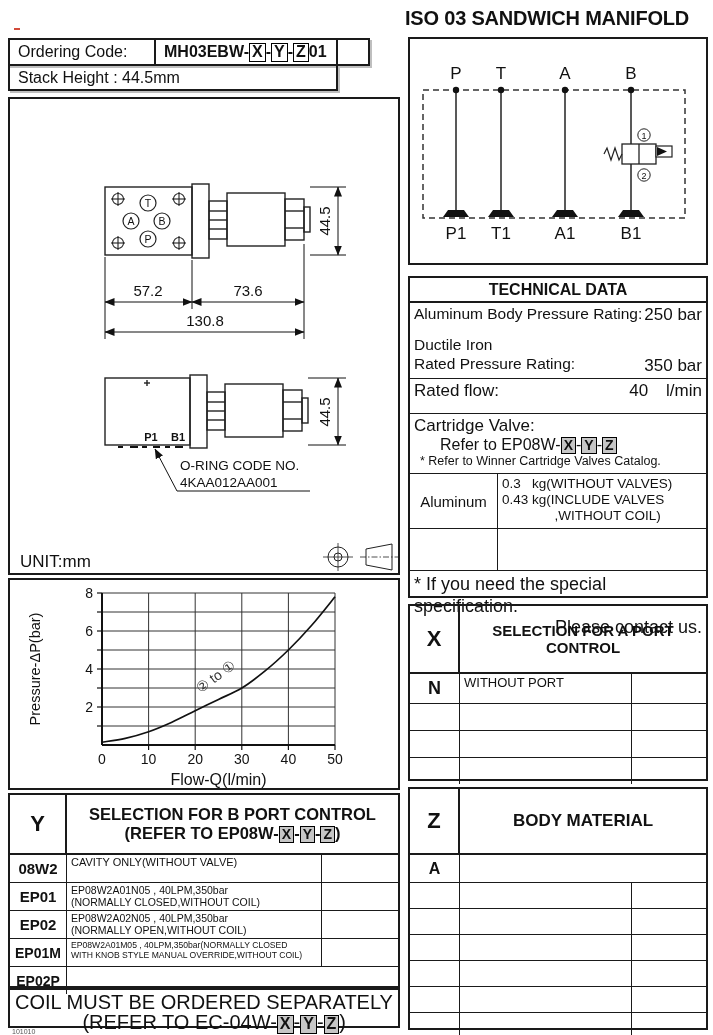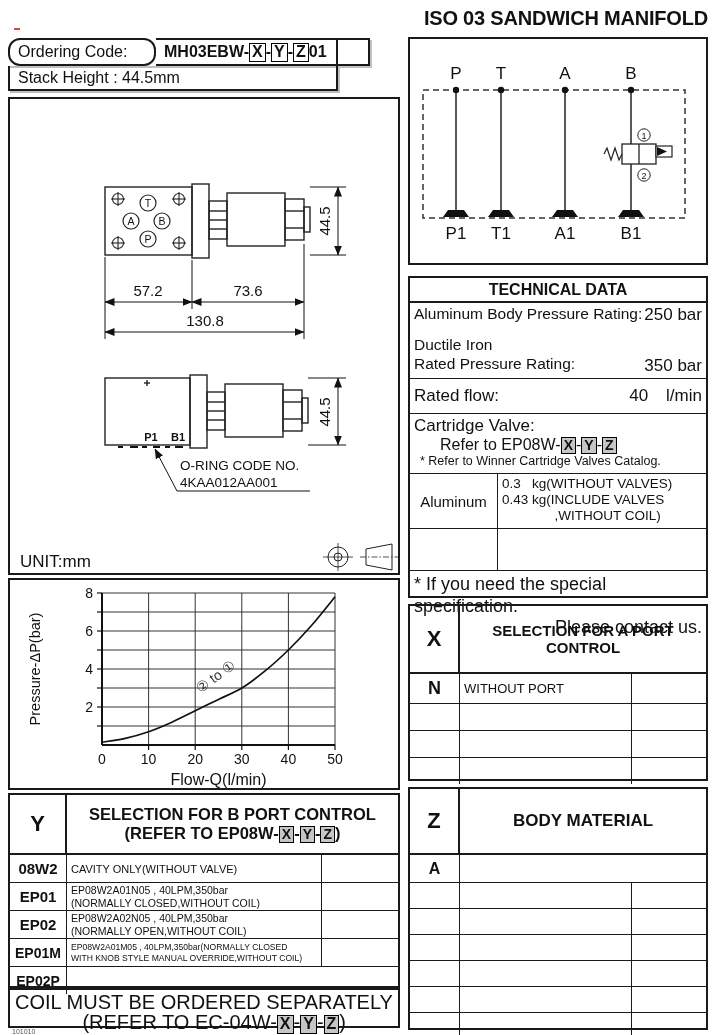--- a/index.html
+++ b/index.html
@@ -2,21 +2,21 @@
 <html><head>
 <meta charset="utf-8">
 <style>
   html,body{margin:0;padding:0;background:#fff;}
   .page{position:relative;width:713px;height:1035px;background:#fff;color:#111;
         font-family:"Liberation Sans",sans-serif;overflow:hidden;}
   .abs{position:absolute;box-sizing:border-box;}
   .bordered{border:2px solid #1a1a1a;}
   svg{font-family:"Liberation Sans",sans-serif;}
   
-  .doc-title{font-size:20px;font-weight:bold;text-align:right;letter-spacing:-0.2px;}
+  .doc-title{font-size:20px;font-weight:bold;text-align:left;letter-spacing:-0.2px;}
   
   .ord-row{display:flex;}
   .ord-cell{box-sizing:border-box;border:2px solid #1a1a1a;padding:3px 8px 2px;font-size:16px;}
   .code-bold{font-weight:bold;}
   .boxed{display:inline-block;border:1.5px solid #000;padding:0 2px;line-height:1.05;font-weight:bold;}
   .boxed.gray{background:#c6c6c6;}
   
   .td-hdr{font-size:16px;font-weight:bold;text-align:center;padding:3px 0 2px;border-bottom:2px solid #1a1a1a;}
   .td-row{display:flex;align-items:flex-start;padding:2px 4px;font-size:15.5px;}
   .td-val{margin-left:auto;font-size:17px;white-space:pre;}
@@ -26,21 +26,21 @@
   .wt-cell{box-sizing:border-box;padding:2px 4px;font-size:13.5px;}
   .wt-mat{border-right:1.5px solid #1a1a1a;display:flex;align-items:center;justify-content:center;font-size:15px;}
   .wt-row2{border-top:1.5px solid #1a1a1a;height:42px;}
   
   .sel-hdr{display:grid;border-bottom:2px solid #1a1a1a;}
   .sel-key{display:flex;align-items:center;justify-content:center;font-weight:bold;font-size:22px;border-right:2px solid #1a1a1a;}
   .sel-title{display:flex;flex-direction:column;align-items:center;justify-content:center;font-weight:bold;text-align:center;}
   .sel-row{display:grid;border-bottom:1.5px solid #1a1a1a;}
   .sel-row:last-child{border-bottom:none;}
   .sel-c1{display:flex;align-items:center;justify-content:center;font-weight:bold;border-right:1.5px solid #1a1a1a;}
-  .sel-c2{display:flex;flex-direction:column;justify-content:center;padding:1px 4px;border-right:1.5px solid #1a1a1a;}
+  .sel-c2{display:flex;flex-direction:column;padding:1px 4px;border-right:1.5px solid #1a1a1a;}
   .sel-c3{}
   .xz-grid{grid-template-columns:50px 172px 1fr;}
   .xz-hgrid{grid-template-columns:50px 1fr;}
   .y-grid{grid-template-columns:57px 255px 1fr;}
   .y-hgrid{grid-template-columns:57px 1fr;}
   .coil{border:2px solid #1a1a1a;font-size:20px;line-height:1.0;padding-top:2px;}
   .coil .l1{text-align:center;}
   .coil .l2{text-align:right;padding-right:52px;}
   .footer-code{font-size:7px;color:#555;}
   .redmark{background:#d24a3a;}
@@ -49,21 +49,21 @@
 <body>
 
 <div class="page">
 
   <div class="abs redmark" style="left:14px;top:28px;width:6px;height:2px;"></div>
 
   <div class="abs doc-title" style="left:405px;top:7px;width:303px;">ISO 03 SANDWICH MANIFOLD</div>
 
   <div class="abs" style="left:8px;top:38px;width:362px;">
     <div class="ord-row" style="box-shadow:2px 2px 0 rgba(0,0,0,0.25);">
-      <div class="ord-cell" style="width:148px;border-radius:12px;">Ordering Code:</div>
+      <div class="ord-cell" style="width:148px;">Ordering Code:</div>
       <div class="ord-cell code-bold" style="width:182px;border-left:none;white-space:nowrap;"><span>MH03EBW-</span><span class="boxed">X</span><span>-</span><span class="boxed">Y</span><span>-</span><span class="boxed">Z</span><span>01</span></div>
       <div class="ord-cell" style="width:32px;border-left:none;"></div>
     </div>
     <div class="ord-row">
       <div class="ord-cell" style="width:330px;border-top:none;box-shadow:2px 2px 0 rgba(0,0,0,0.25);">Stack Height : 44.5mm</div>
     </div>
   </div>
 
   <div class="abs bordered" style="left:8px;top:97px;width:392px;height:478px;">
     <svg width="388" height="474" viewBox="0 0 388 474">
@@ -326,21 +326,21 @@
       <span>Aluminum Body Pressure Rating:</span>
       <span class="td-val">250 bar</span>
     </div>
     <div class="td-row rule-b" style="height:40px;">
       <span style="line-height:1.2;">
         <span style="display:block;">Ductile Iron</span>
         <span style="display:block;">Rated Pressure Rating:</span>
       </span>
       <span class="td-val" style="align-self:flex-end;">350 bar</span>
     </div>
-    <div class="td-row rule-b" style="height:30px;font-size:17px;align-items:center;">
+    <div class="td-row rule-b" style="height:30px;font-size:17px;align-items:flex-start;">
       <span>Rated flow:</span>
       <span style="margin-left:auto;margin-right:18px;">40</span>
       <span>l/min</span>
     </div>
     <div style="height:59px;padding:2px 4px;box-sizing:border-box;">
       <div style="font-size:17px;">Cartridge Valve:</div>
       <div style="font-size:16px;padding-left:26px;"><span>Refer to EP08W-</span><span class="boxed gray" style="font-size:14px;">X</span><span>-</span><span class="boxed gray" style="font-size:14px;">Y</span><span>-</span><span class="boxed gray" style="font-size:14px;">Z</span></div>
       <div style="font-size:12.5px;padding-left:6px;">* Refer to Winner Cartridge Valves Catalog.</div>
     </div>
     <div class="wt-table">

